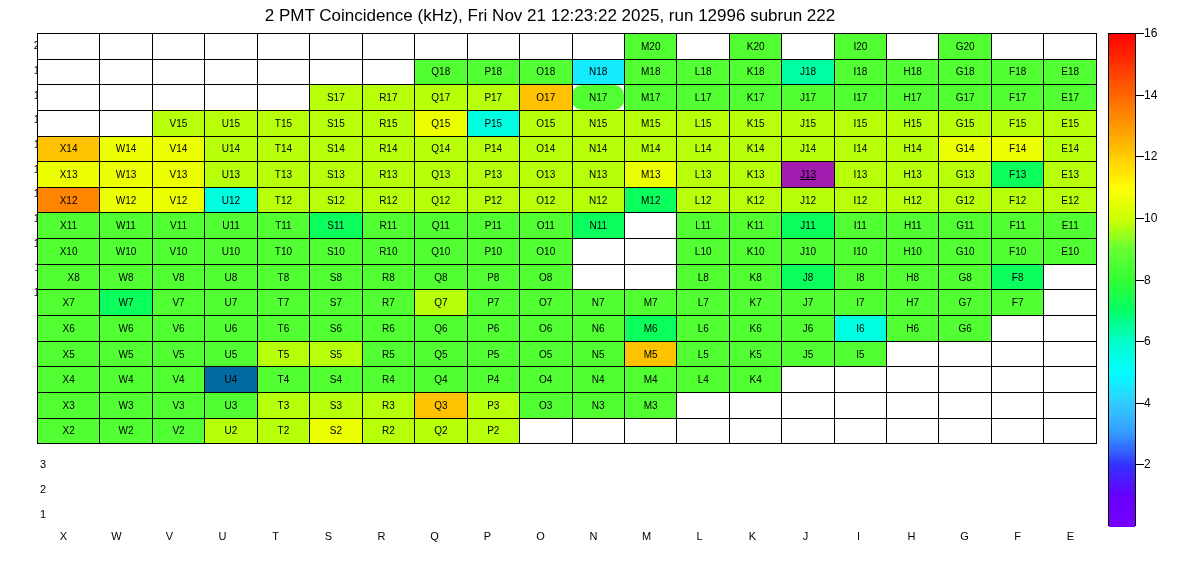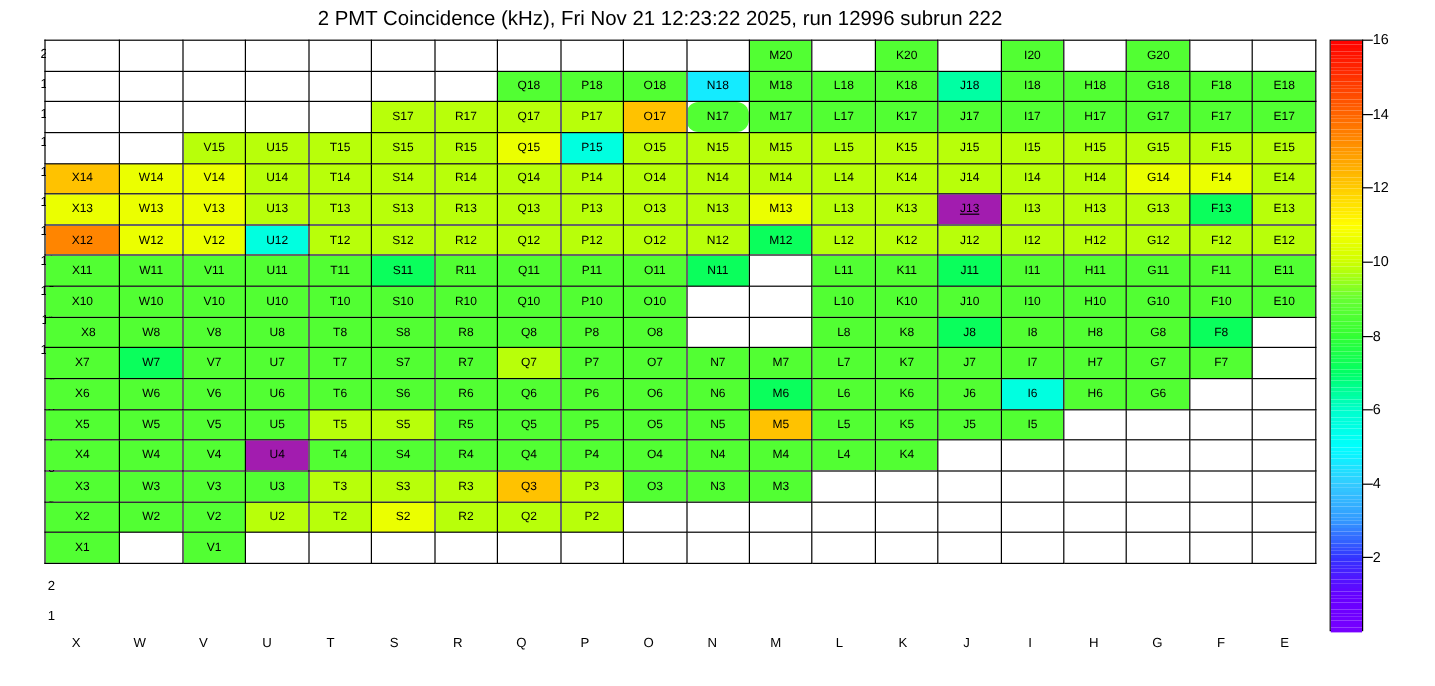--- a/index.html
+++ b/index.html
@@ -432,21 +432,21 @@
           <td style="background: rgb(82, 255, 51);">I5</td>
           <td style="background: rgb(255, 255, 255);"></td>
           <td style="background: rgb(255, 255, 255);"></td>
           <td style="background: rgb(255, 255, 255);"></td>
           <td style="background: rgb(255, 255, 255);"></td>
         </tr>
         <tr>
           <td style="background: rgb(82, 255, 51);">X4</td>
           <td style="background: rgb(82, 255, 51);">W4</td>
           <td style="background: rgb(82, 255, 51);">V4</td>
-          <td style="background: #a21caf; margin-left: 15px;">U4</td>
+          <td style="background: #0369a1; margin-left: 15px;">U4</td>
           <td style="background: rgb(82, 255, 51);">T4</td>
           <td style="background: rgb(82, 255, 51);">S4</td>
           <td style="background: rgb(82, 255, 51);">R4</td>
           <td style="background: rgb(82, 255, 51);">Q4</td>
           <td style="background: rgb(82, 255, 51);">P4</td>
           <td style="background: rgb(82, 255, 51);">O4</td>
           <td style="background: rgb(82, 255, 51);">N4</td>
           <td style="background: rgb(82, 255, 51);">M4</td>
           <td style="background: rgb(82, 255, 51);">L4</td>
           <td style="background: rgb(82, 255, 51);">K4</td>
@@ -482,42 +482,20 @@
         <tr>
           <td style="background: rgb(82, 255, 51);">X2</td>
           <td style="background: rgb(82, 255, 51);">W2</td>
           <td style="background: rgb(82, 255, 51);">V2</td>
           <td style="background: rgb(184, 255, 10);">U2</td>
           <td style="background: rgb(184, 255, 10);">T2</td>
           <td style="background: rgb(235, 255, 0);">S2</td>
           <td style="background: rgb(184, 255, 10);">R2</td>
           <td style="background: rgb(184, 255, 10);">Q2</td>
           <td style="background: rgb(184, 255, 10);">P2</td>
-          <td style="background: rgb(255, 255, 255);"></td>
-          <td style="background: rgb(255, 255, 255);"></td>
-          <td style="background: rgb(255, 255, 255);"></td>
-          <td style="background: rgb(255, 255, 255);"></td>
-          <td style="background: rgb(255, 255, 255);"></td>
-          <td style="background: rgb(255, 255, 255);"></td>
-          <td style="background: rgb(255, 255, 255);"></td>
-          <td style="background: rgb(255, 255, 255);"></td>
-          <td style="background: rgb(255, 255, 255);"></td>
-          <td style="background: rgb(255, 255, 255);"></td>
-          <td style="background: rgb(255, 255, 255);"></td>
-        </tr>
-        <tr>
-          <td style="background: rgb(82, 255, 51);">X1</td>
-          <td style="background: rgb(255, 255, 255);"></td>
-          <td style="background: rgb(82, 255, 51);">V1</td>
-          <td style="background: rgb(255, 255, 255);"></td>
-          <td style="background: rgb(255, 255, 255);"></td>
-          <td style="background: rgb(255, 255, 255);"></td>
-          <td style="background: rgb(255, 255, 255);"></td>
-          <td style="background: rgb(255, 255, 255);"></td>
-          <td style="background: rgb(255, 255, 255);"></td>
           <td style="background: rgb(255, 255, 255);"></td>
           <td style="background: rgb(255, 255, 255);"></td>
           <td style="background: rgb(255, 255, 255);"></td>
           <td style="background: rgb(255, 255, 255);"></td>
           <td style="background: rgb(255, 255, 255);"></td>
           <td style="background: rgb(255, 255, 255);"></td>
           <td style="background: rgb(255, 255, 255);"></td>
           <td style="background: rgb(255, 255, 255);"></td>
           <td style="background: rgb(255, 255, 255);"></td>
           <td style="background: rgb(255, 255, 255);"></td>

